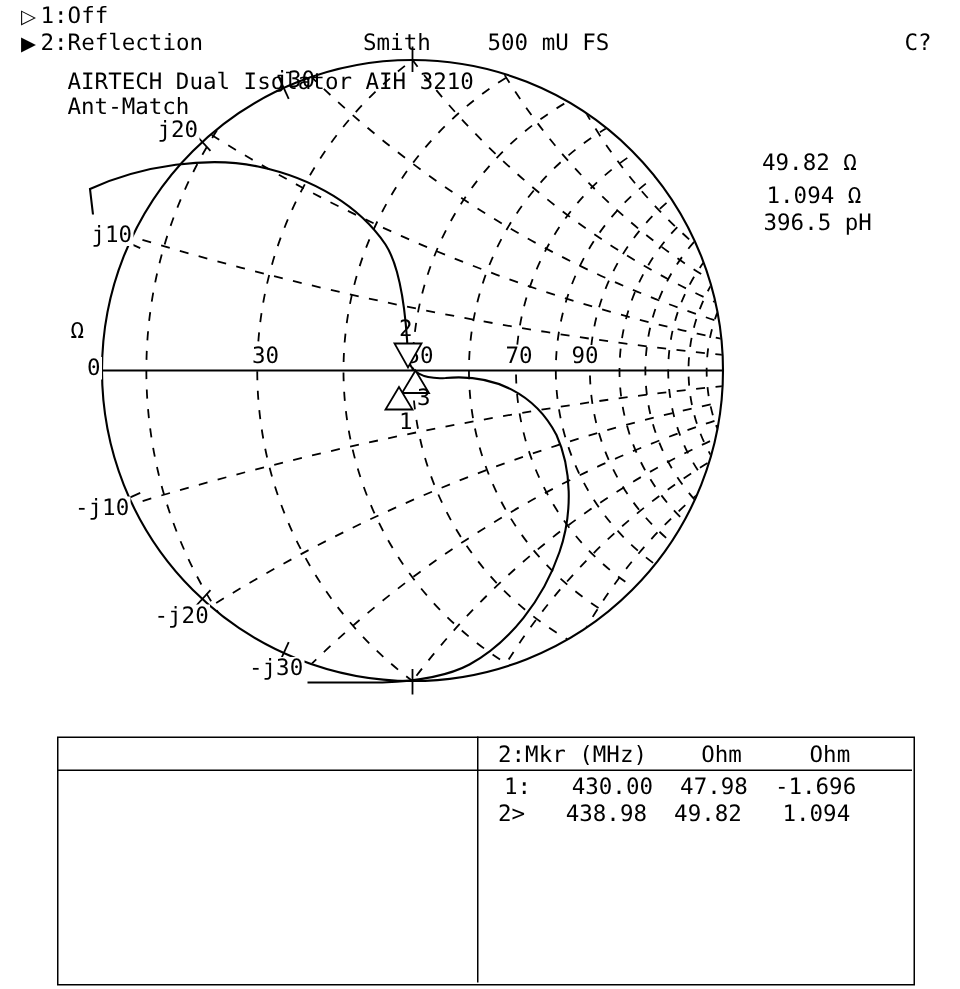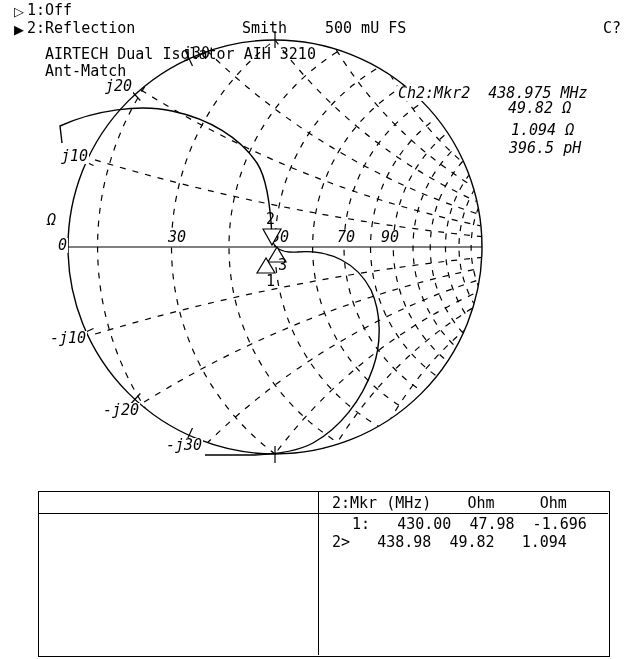--- a/index.html
+++ b/index.html
@@ -2,21 +2,21 @@
 <html><head>
 <meta charset="utf-8">
 <style>
   html,body{margin:0;padding:0;background:#fff;}
   #screen{
     position:relative;width:640px;height:659px;background:#fff;color:#000;
     font-family:"DejaVu Sans Mono","DejaVu Sans",monospace;
     font-size:15px;line-height:15px;overflow:hidden;
   }
   .t{position:absolute;white-space:pre;}
-  .blank{background:#fff;padding:0 1px;font-style:italic;}
+  .blank{background:#fff;padding:0 1px;}
   svg{position:absolute;left:0;top:0;}
   #gridsvg{z-index:0;}
   .lbl{z-index:1;}
   #fgsvg{z-index:2;}
   .tbl-line{position:absolute;background:#000;z-index:1;}
   .tri{font-family:"DejaVu Sans",sans-serif;font-size:13px;}
 </style>
 </head>
 <body>
 
@@ -72,21 +72,20 @@
   <span class="t lbl" style="left:27px;top:3px">1:Off</span>
   <span class="t lbl tri" style="left:14px;top:22px">▶</span>
   <span class="t lbl" style="left:27px;top:21px">2:Reflection</span>
   <span class="t lbl" style="left:242px;top:21px">Smith</span>
   <span class="t lbl" style="left:325px;top:21px">500 mU FS</span>
   <span class="t lbl" style="left:603px;top:21px">C?</span>
 
   <span class="t lbl" style="left:45px;top:47px">AIRTECH Dual Isolator AIH 3210</span>
   <span class="t lbl" style="left:45px;top:64px">Ant-Match</span>
 
-  <span class="t lbl blank" style="left:397px;top:86px">Ch2:Mkr2  438.975 MHz</span>
   <span class="t lbl blank" style="left:507px;top:101px">49.82 Ω</span>
   <span class="t lbl blank" style="left:510px;top:123px">1.094 Ω</span>
   <span class="t lbl blank" style="left:508px;top:141px">396.5 pH</span>
 
   <span class="t lbl" style="left:183px;top:46px">j30</span>
   <span class="t lbl blank" style="left:104px;top:79px">j20</span>
   <span class="t lbl blank" style="left:60px;top:149px">j10</span>
   <span class="t lbl blank" style="left:46px;top:213px">Ω</span>
   <span class="t lbl blank" style="left:57px;top:238px">0</span>
   <span class="t lbl blank" style="left:167px;top:230px">30</span>
@@ -106,16 +105,16 @@
     <text x="278" y="270" font-size="15" fill="#000">3</text>
     <text x="266" y="286" font-size="15" fill="#000">1</text>
   </svg>
 
 
   <div class="t lbl" style="left:38px;top:491px;width:570px;height:164px;border:1px solid #000"></div>
   <div class="tbl-line" style="left:318px;top:491px;width:1px;height:164px"></div>
   <div class="tbl-line" style="left:38px;top:513px;width:570px;height:1px"></div>
 
   <span class="t lbl" style="left:332px;top:496px">2:Mkr (MHz)    Ohm     Ohm</span>
-  <span class="t lbl" style="left:352px;top:517px">1:   430.00  47.98  -1.696</span>
+  <span class="t lbl" style="left:336px;top:517px">1:   430.00  47.98  -1.696</span>
   <span class="t lbl" style="left:332px;top:535px">2&gt;   438.98  49.82   1.094</span>
 
 </div>
 
 </body></html>

